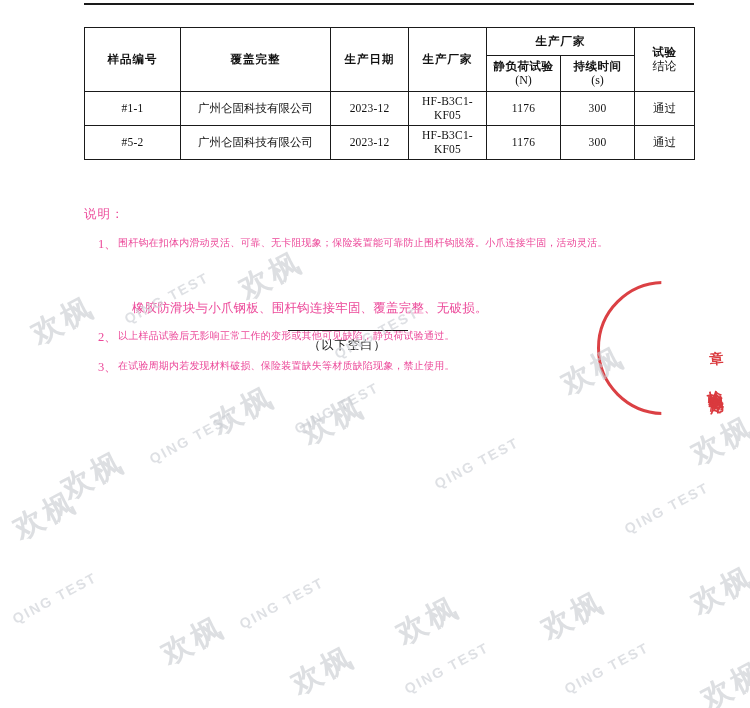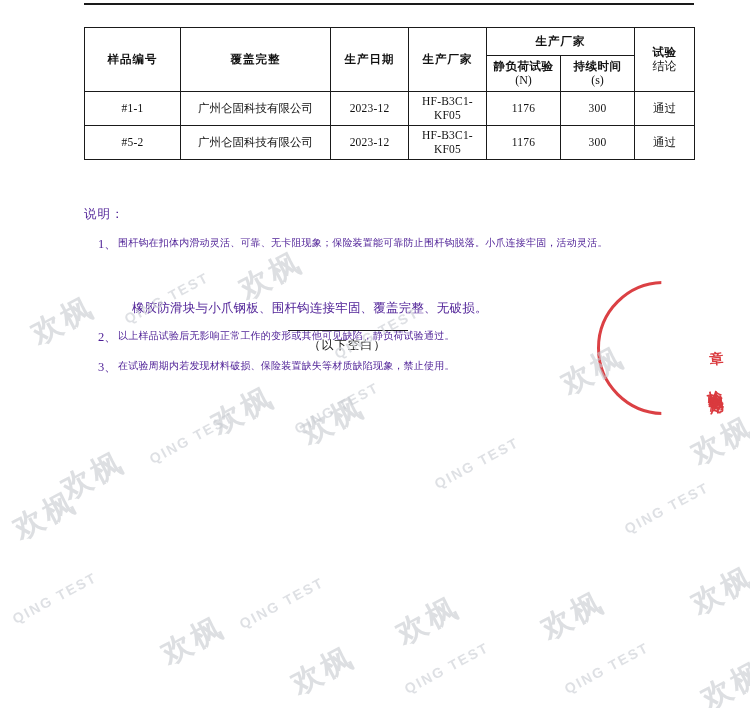--- a/index.html
+++ b/index.html
@@ -84,21 +84,21 @@
   .col-7 { width: 60px; }
 
   
   .notes {
     position: absolute;
     left: 84px;
     top: 203px;
     width: 610px;
     font-size: 12.5px;
     line-height: 1.9;
-    color: #4c1d95;
+    color: #ec4899;
   }
   .notes-title {
     margin-left: 0px;
     font-size: 12.5px;
     letter-spacing: 1px;
   }
   .note-item {
     display: flex;
     margin-top: 6px;
   }

